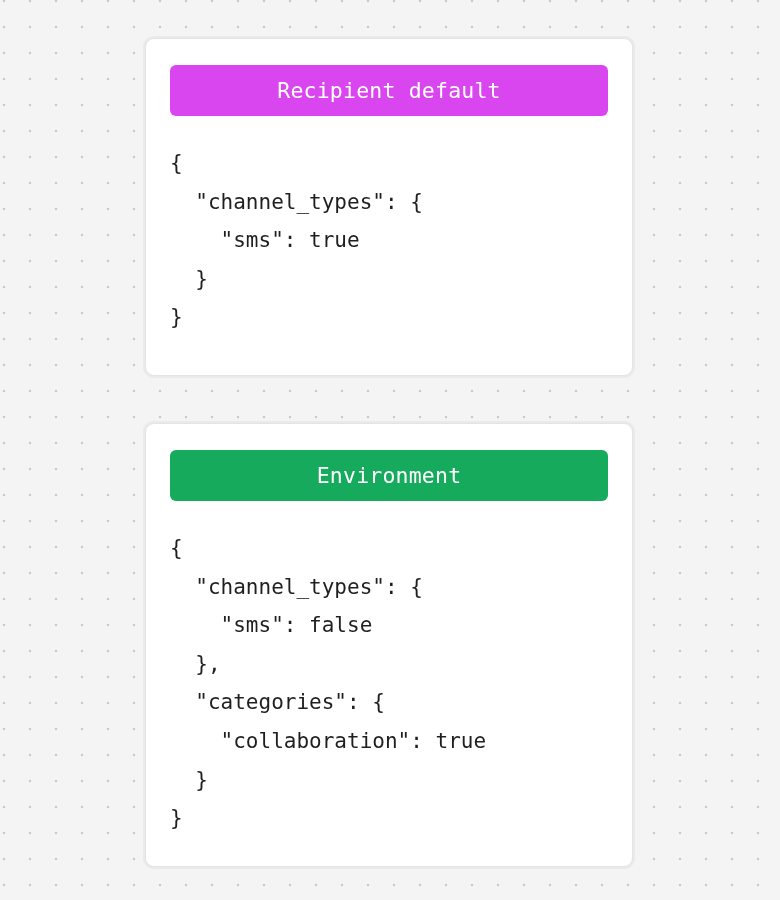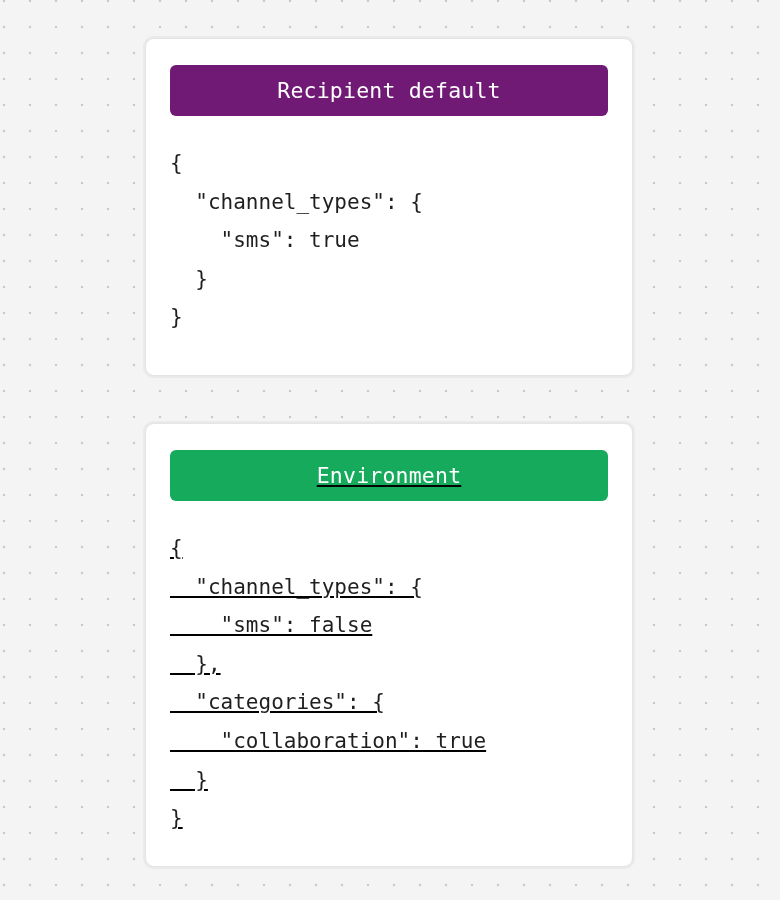--- a/index.html
+++ b/index.html
@@ -32,21 +32,21 @@
     width: 488px;
     background: #ffffff;
     border: 1px solid #e4e4e4;
     border-radius: 9px;
     box-shadow: 0 0 0 2px rgba(225,225,225,0.55);
     box-sizing: border-box;
     padding: 26px 24px 24px 24px;
   }
 
   .card--recipient { top: 38px;  height: 338px; }
-  .card--environment { top: 423px; height: 444px; text-decoration: underline; }
+  .card--environment { top: 423px; height: 444px; }
 
   .card-header {
     height: 51px;
     border-radius: 6px;
     display: flex;
     align-items: center;
     justify-content: center;
     box-sizing: border-box;
     margin-bottom: 28px;
   }
@@ -69,21 +69,21 @@
     white-space: pre;
     font-weight: 400;
   }
 </style>
 </head>
 <body>
 
 <div class="board">
 
   <div class="card card--recipient">
-    <div class="card-header" style="background:#701a75;">
+    <div class="card-header" style="background:#d946ef;">
       <span class="card-header-title">Recipient default</span>
     </div>
     <pre class="json-body">{
   "channel_types": {
     "sms": true
   }
 }</pre>
   </div>
 
   <div class="card card--environment">

